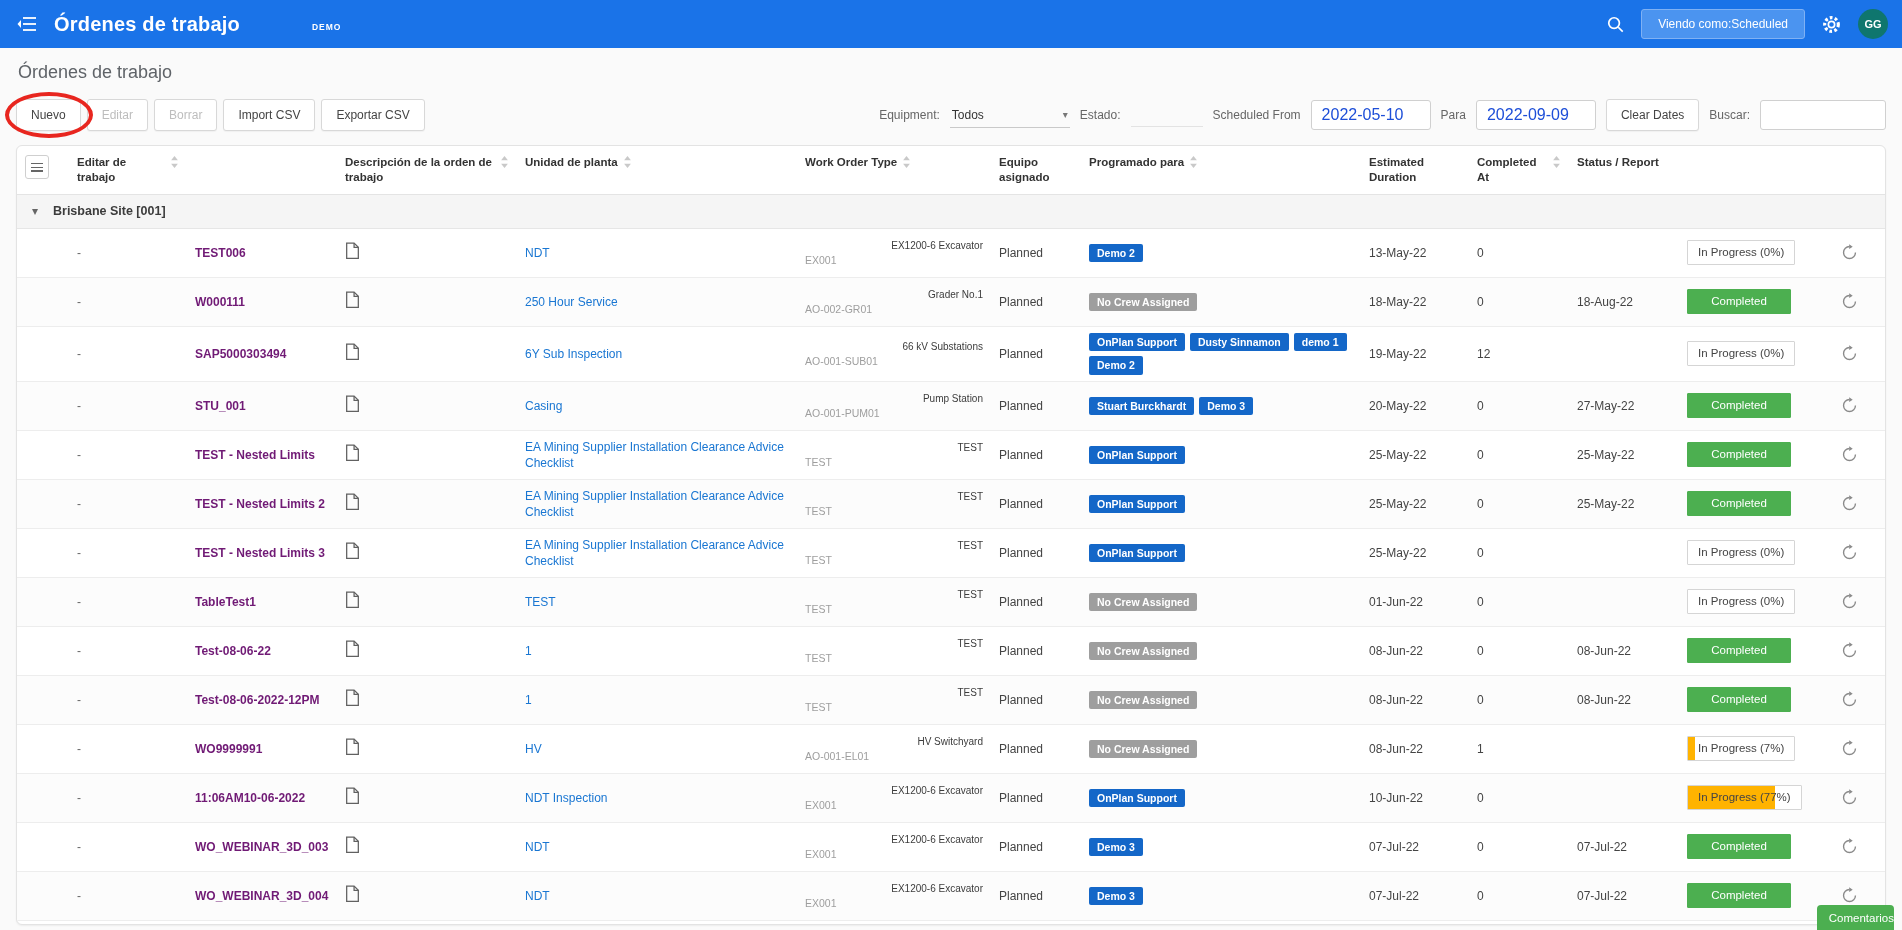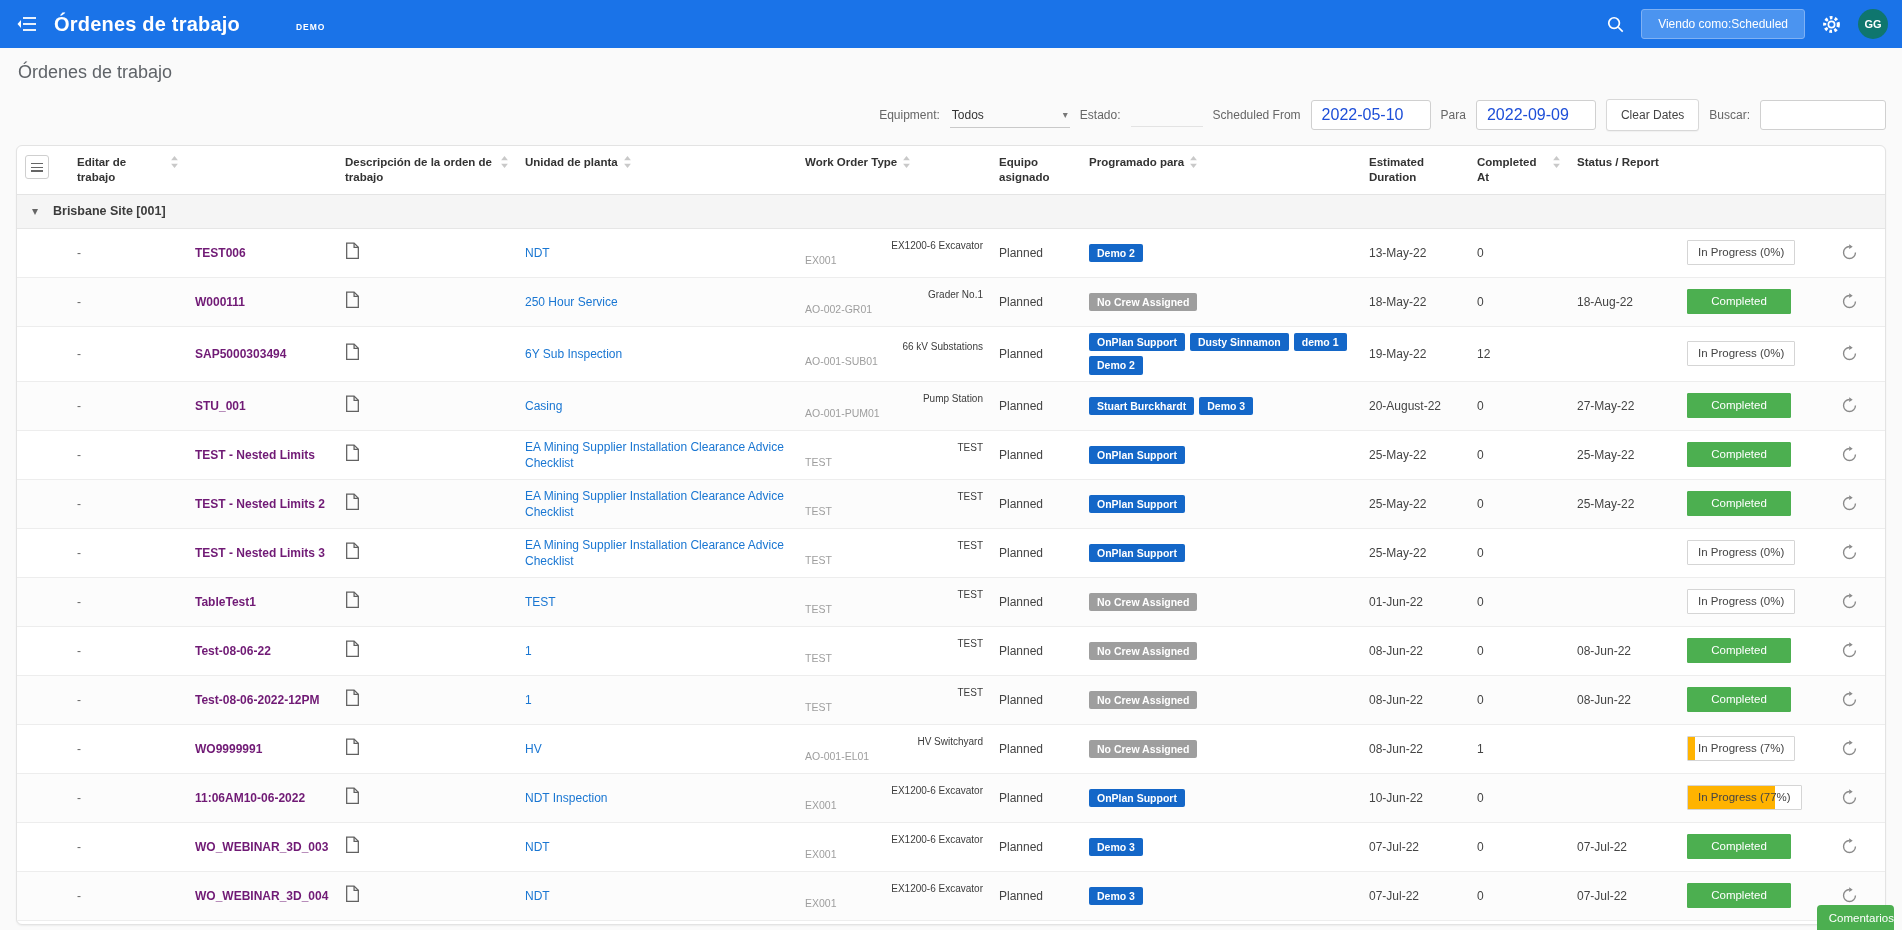--- a/index.html
+++ b/index.html
@@ -2,21 +2,21 @@
 <html><head>
 <meta charset="utf-8">
 <style>
   * { box-sizing: border-box; margin: 0; padding: 0; }
   html, body { width: 1902px; height: 930px; overflow: hidden; font-family: "Liberation Sans", sans-serif; background: #fafafa; }
 
   
   .appbar { height: 48px; background: #1a73e8; display: flex; align-items: center; padding: 0 14px; color: #fff; }
   .appbar .menu-ic { width: 26px; height: 26px; display: flex; align-items: center; justify-content: center; cursor: pointer; margin-right: 14px; }
   .appbar-title { font-size: 20px; font-weight: bold; letter-spacing: .2px; }
-  .demo-tag { font-size: 8.5px; font-weight: bold; letter-spacing: 1px; margin-left: 8px; position: relative; top: 3px; padding-left: 48px; }
+  .demo-tag { font-size: 8.5px; font-weight: bold; letter-spacing: 1px; margin-left: 24px; position: relative; top: 3px; padding-left: 48px; }
   .appbar-right { margin-left: auto; display: flex; align-items: center; gap: 16px; }
   .viewing-btn { background: #4b94f0; border: 1px solid #7fb1f4; color: #fff; font-size: 12px; padding: 7px 16px; border-radius: 3px; cursor: pointer; font-family: inherit; }
   .avatar { width: 30px; height: 30px; border-radius: 50%; background: #0f766e; color: #fff; font-size: 11px; font-weight: bold; display: flex; align-items: center; justify-content: center; }
   .icon-btn { background: none; border: none; cursor: pointer; display: flex; align-items: center; }
 
   
   .page-title { font-size: 18px; color: #5f6368; font-weight: 400; padding: 14px 18px 0 18px; }
   .toolbar { display: flex; align-items: center; margin: 16px 16px 0 16px; }
   .toolbar-left { position: relative; display: flex; gap: 6px; }
   .tb-btn { background: #fff; border: 1px solid #d8d8d8; border-radius: 3px; font-size: 12px; color: #444; padding: 8px 14px; cursor: pointer; font-family: inherit; box-shadow: 0 1px 1px rgba(0,0,0,.04); white-space: nowrap; }
@@ -95,20 +95,29 @@
           <circle cx="10" cy="10" r="3" fill="none" stroke="#fff" stroke-width="1.6"></circle>
         </svg>
     </button>
     <span class="avatar">GG</span>
   </div>
 </header>
 
 <h1 class="page-title">Órdenes de trabajo</h1>
 
 <div class="toolbar">
+  <div class="toolbar-left">
+    <div class="annotation"></div>
+
+  <button class="tb-btn">Nuevo</button>
+      <button class="tb-btn disabled">Editar</button>
+      <button class="tb-btn disabled">Borrar</button>
+      <button class="tb-btn">Import CSV</button>
+      <button class="tb-btn">Exportar CSV</button>
+    </div>
   <div class="filters">
     <label>Equipment:</label>
     <span class="sel-like">
       <span>Todos</span>
       <span class="sel-caret">▾</span>
     </span>
     <label>Estado:</label>
     <span class="estado-field"></span>
     <label>Scheduled From</label>
     <input class="txt-input date-input" value="2022-05-10" style="">
@@ -312,21 +321,21 @@
           <div class="wo-main">Pump Station</div>
           <div class="wo-sub">AO-001-PUM01</div>
         </div>
         <div class="td">Planned</div>
         <div class="td">
           <div class="crews">
             <span class="badge">Stuart Burckhardt</span>
             <span class="badge">Demo 3</span>
           </div>
         </div>
-        <div class="td">20-August-22</div>
+        <div class="td">20-May-22</div>
         <div class="td">0</div>
         <div class="td">27-May-22</div>
         <div class="td"><span class="pill completed">Completed</span></div>
         <div class="td"><button class="action-btn">
             <svg width="17" height="17" viewBox="0 0 20 20">
               <path d="M10 3 a7 7 0 1 0 7 7" fill="none" stroke="#8a8a8a" stroke-width="1.6"></path>
               <path d="M9.6 0.2 l4.2 2.9 -4.2 2.9 z" fill="#8a8a8a"></path>
             </svg>
           </button></div>
       </div>

